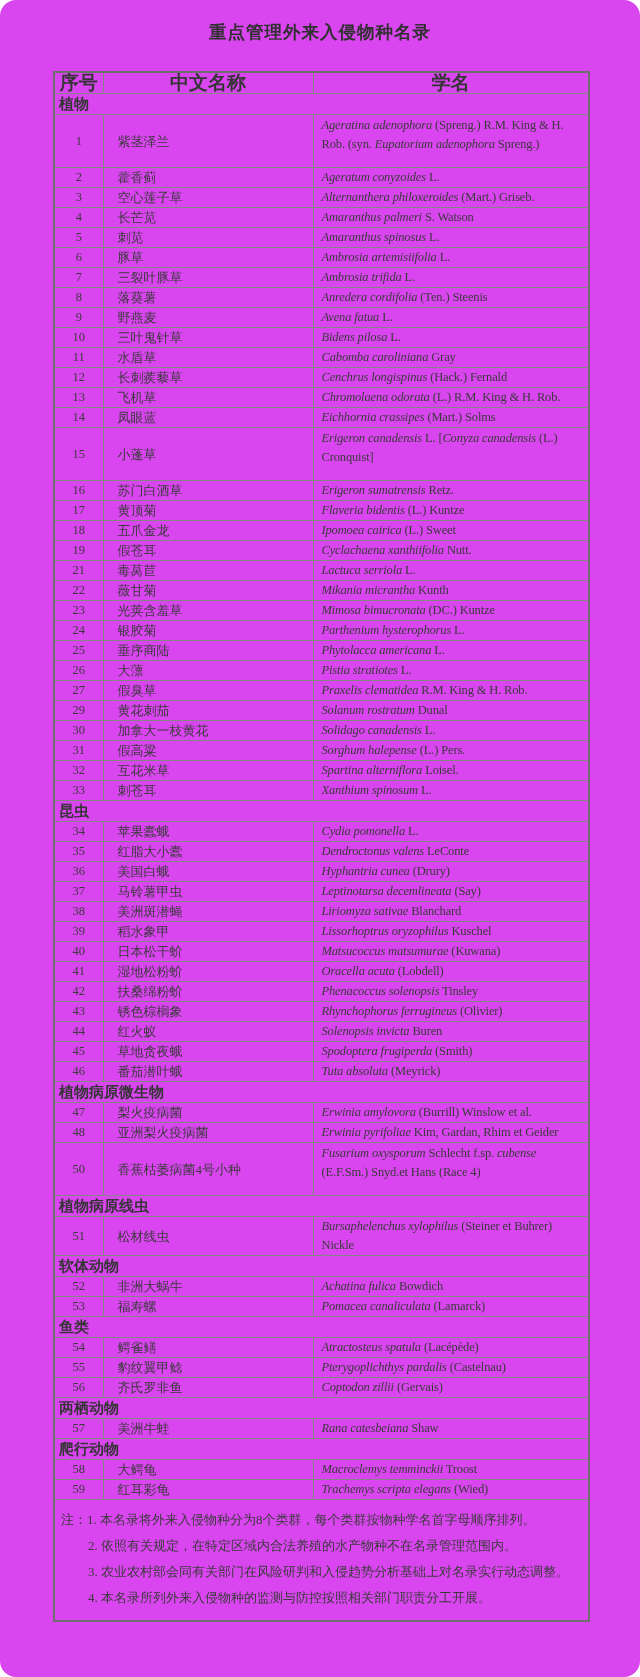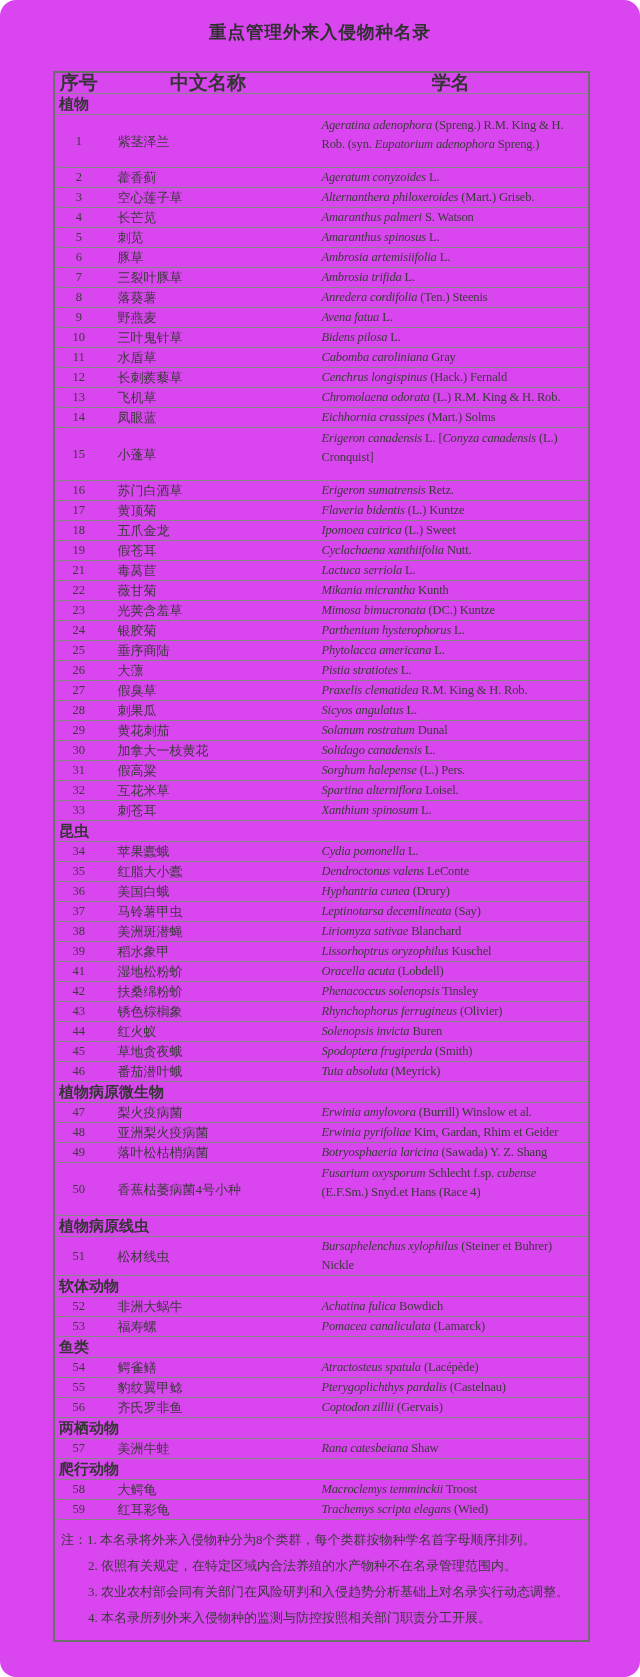--- a/index.html
+++ b/index.html
@@ -234,25 +234,20 @@
           <td class="no">26</td>
           <td class="cn">大薸</td>
           <td class="sci"><i>Pistia stratiotes</i><span> L.</span></td>
         </tr>
         <tr class="species-row">
           <td class="no">27</td>
           <td class="cn">假臭草</td>
           <td class="sci"><i>Praxelis clematidea</i><span> R.M. King &amp; H. Rob.</span></td>
         </tr>
         <tr class="species-row">
-          <td class="no">28</td>
-          <td class="cn">刺果瓜</td>
-          <td class="sci"><i>Sicyos angulatus</i><span> L.</span></td>
-        </tr>
-        <tr class="species-row">
           <td class="no">29</td>
           <td class="cn">黄花刺茄</td>
           <td class="sci"><i>Solanum rostratum</i><span> Dunal</span></td>
         </tr>
         <tr class="species-row">
           <td class="no">30</td>
           <td class="cn">加拿大一枝黄花</td>
           <td class="sci"><i>Solidago canadensis</i><span> L.</span></td>
         </tr>
         <tr class="species-row">
@@ -297,20 +292,25 @@
           <td class="no">38</td>
           <td class="cn">美洲斑潜蝇</td>
           <td class="sci"><i>Liriomyza sativae</i><span> Blanchard</span></td>
         </tr>
         <tr class="species-row">
           <td class="no">39</td>
           <td class="cn">稻水象甲</td>
           <td class="sci"><i>Lissorhoptrus oryzophilus</i><span> Kuschel</span></td>
         </tr>
         <tr class="species-row">
+          <td class="no">40</td>
+          <td class="cn">日本松干蚧</td>
+          <td class="sci"><i>Matsucoccus matsumurae</i><span> (Kuwana)</span></td>
+        </tr>
+        <tr class="species-row">
           <td class="no">41</td>
           <td class="cn">湿地松粉蚧</td>
           <td class="sci"><i>Oracella acuta</i><span> (Lobdell)</span></td>
         </tr>
         <tr class="species-row">
           <td class="no">42</td>
           <td class="cn">扶桑绵粉蚧</td>
           <td class="sci"><i>Phenacoccus solenopsis</i><span> Tinsley</span></td>
         </tr>
         <tr class="species-row">
@@ -338,25 +338,20 @@
         </tr>
         <tr class="species-row">
           <td class="no">47</td>
           <td class="cn">梨火疫病菌</td>
           <td class="sci"><i>Erwinia amylovora</i><span> (Burrill) Winslow et al.</span></td>
         </tr>
         <tr class="species-row">
           <td class="no">48</td>
           <td class="cn">亚洲梨火疫病菌</td>
           <td class="sci"><i>Erwinia pyrifoliae</i><span> Kim, Gardan, Rhim et Geider</span></td>
-        </tr>
-        <tr class="species-row">
-          <td class="no">49</td>
-          <td class="cn">落叶松枯梢病菌</td>
-          <td class="sci"><i>Botryosphaeria laricina</i><span> (Sawada) Y. Z. Shang</span></td>
         </tr>
         <tr class="species-row two-line">
           <td class="no">50</td>
           <td class="cn">香蕉枯萎病菌4号小种</td>
           <td class="sci"><i>Fusarium oxysporum</i><span> Schlecht f.sp. </span><i>cubense</i><span> (E.F.Sm.) Snyd.et Hans (Race 4)</span></td>
         </tr>
         <tr class="section-row">
           <td colspan="3">植物病原线虫</td>
         </tr>
         <tr class="species-row">

